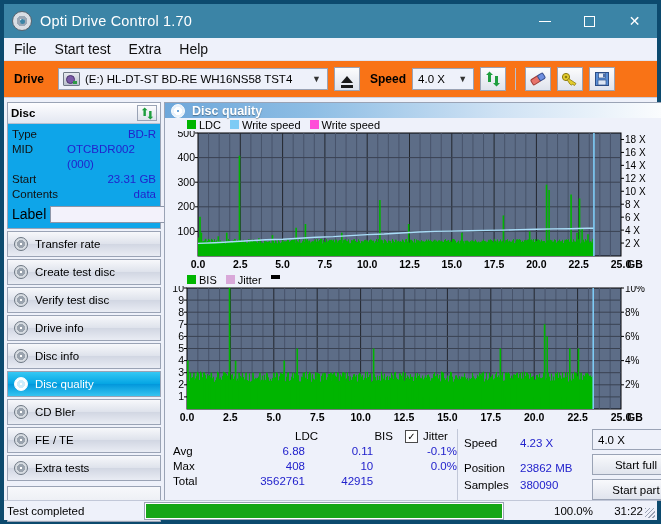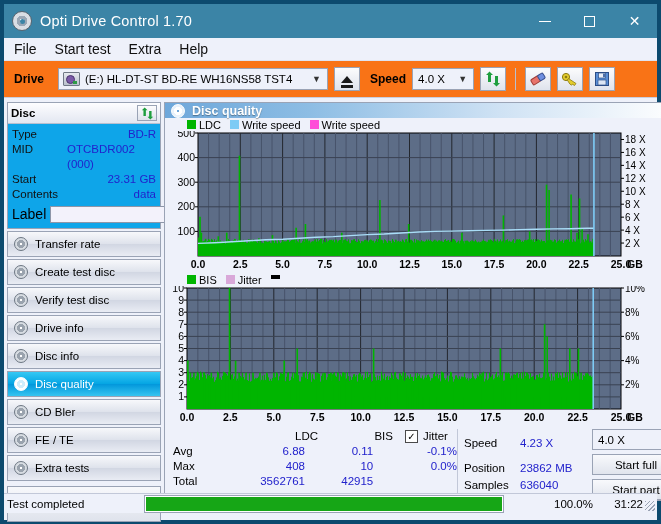--- a/index.html
+++ b/index.html
@@ -110,21 +110,21 @@
   .stats-r{flex:1;display:flex;border-left:1px solid #c2c8d8;padding-left:6px;}
   .sr-grid{display:flex;flex-direction:column;justify-content:center;gap:2px;}
   .sr-row{display:flex;font-size:11.5px;line-height:15px;}
   .sr-row .k{width:56px;}
   .sr-row .v{width:70px;color:#2222cc;}
   .sr-btns{display:flex;flex-direction:column;gap:4px;justify-content:center;margin-left:2px;}
   .btn{height:21px;min-width:88px;border:1px solid #9aa3b5;box-sizing:border-box;
        background:linear-gradient(#f8f9fc,#e0e4ed);font-size:11.5px;display:flex;align-items:center;justify-content:center;}
 
   
-  .statusbar{position:absolute;left:0;bottom:7px;height:20px;width:100%;background:#eef1fa;
+  .statusbar{position:absolute;left:0;bottom:0;height:20px;width:100%;background:#eef1fa;
              border-top:1px solid #c2c8d8;display:flex;align-items:center;box-sizing:border-box;}
   .sb-cell{height:18px;display:flex;align-items:center;box-sizing:border-box;font-size:11.5px;}
   .sb-text{width:140px;padding-left:3px;}
   .sb-prog{width:360px;border:1px solid #9aa3b5;background:#fff;box-sizing:border-box;padding:1px;}
   .sb-prog i{display:block;height:100%;background:#16a616;}
   .sb-pct{width:95px;justify-content:flex-end;padding-right:6px;}
   .sb-time{flex:1;justify-content:flex-end;padding-right:14px;}
   .grip{position:absolute;right:2px;bottom:2px;width:10px;height:10px;
         background:repeating-linear-gradient(135deg,#9aa3b5 0 1px,transparent 1px 3px);}
 </style>
@@ -1593,21 +1593,21 @@
               <span class="k">Speed</span>
               <span class="v">4.23 X</span>
             </div>
             <div class="sr-row" style="height:6px"></div>
             <div class="sr-row">
               <span class="k">Position</span>
               <span class="v">23862 MB</span>
             </div>
             <div class="sr-row">
               <span class="k">Samples</span>
-              <span class="v">636040</span>
+              <span class="v">380090</span>
             </div>
           </div>
           <div class="sr-btns">
             <div class="combo" style="width:88px;height:21px;padding-left:5px;">
               <span>4.0 X</span>
 
             </div>
             <div class="btn">Start full</div>
             <div class="btn">Start part</div>
           </div>

